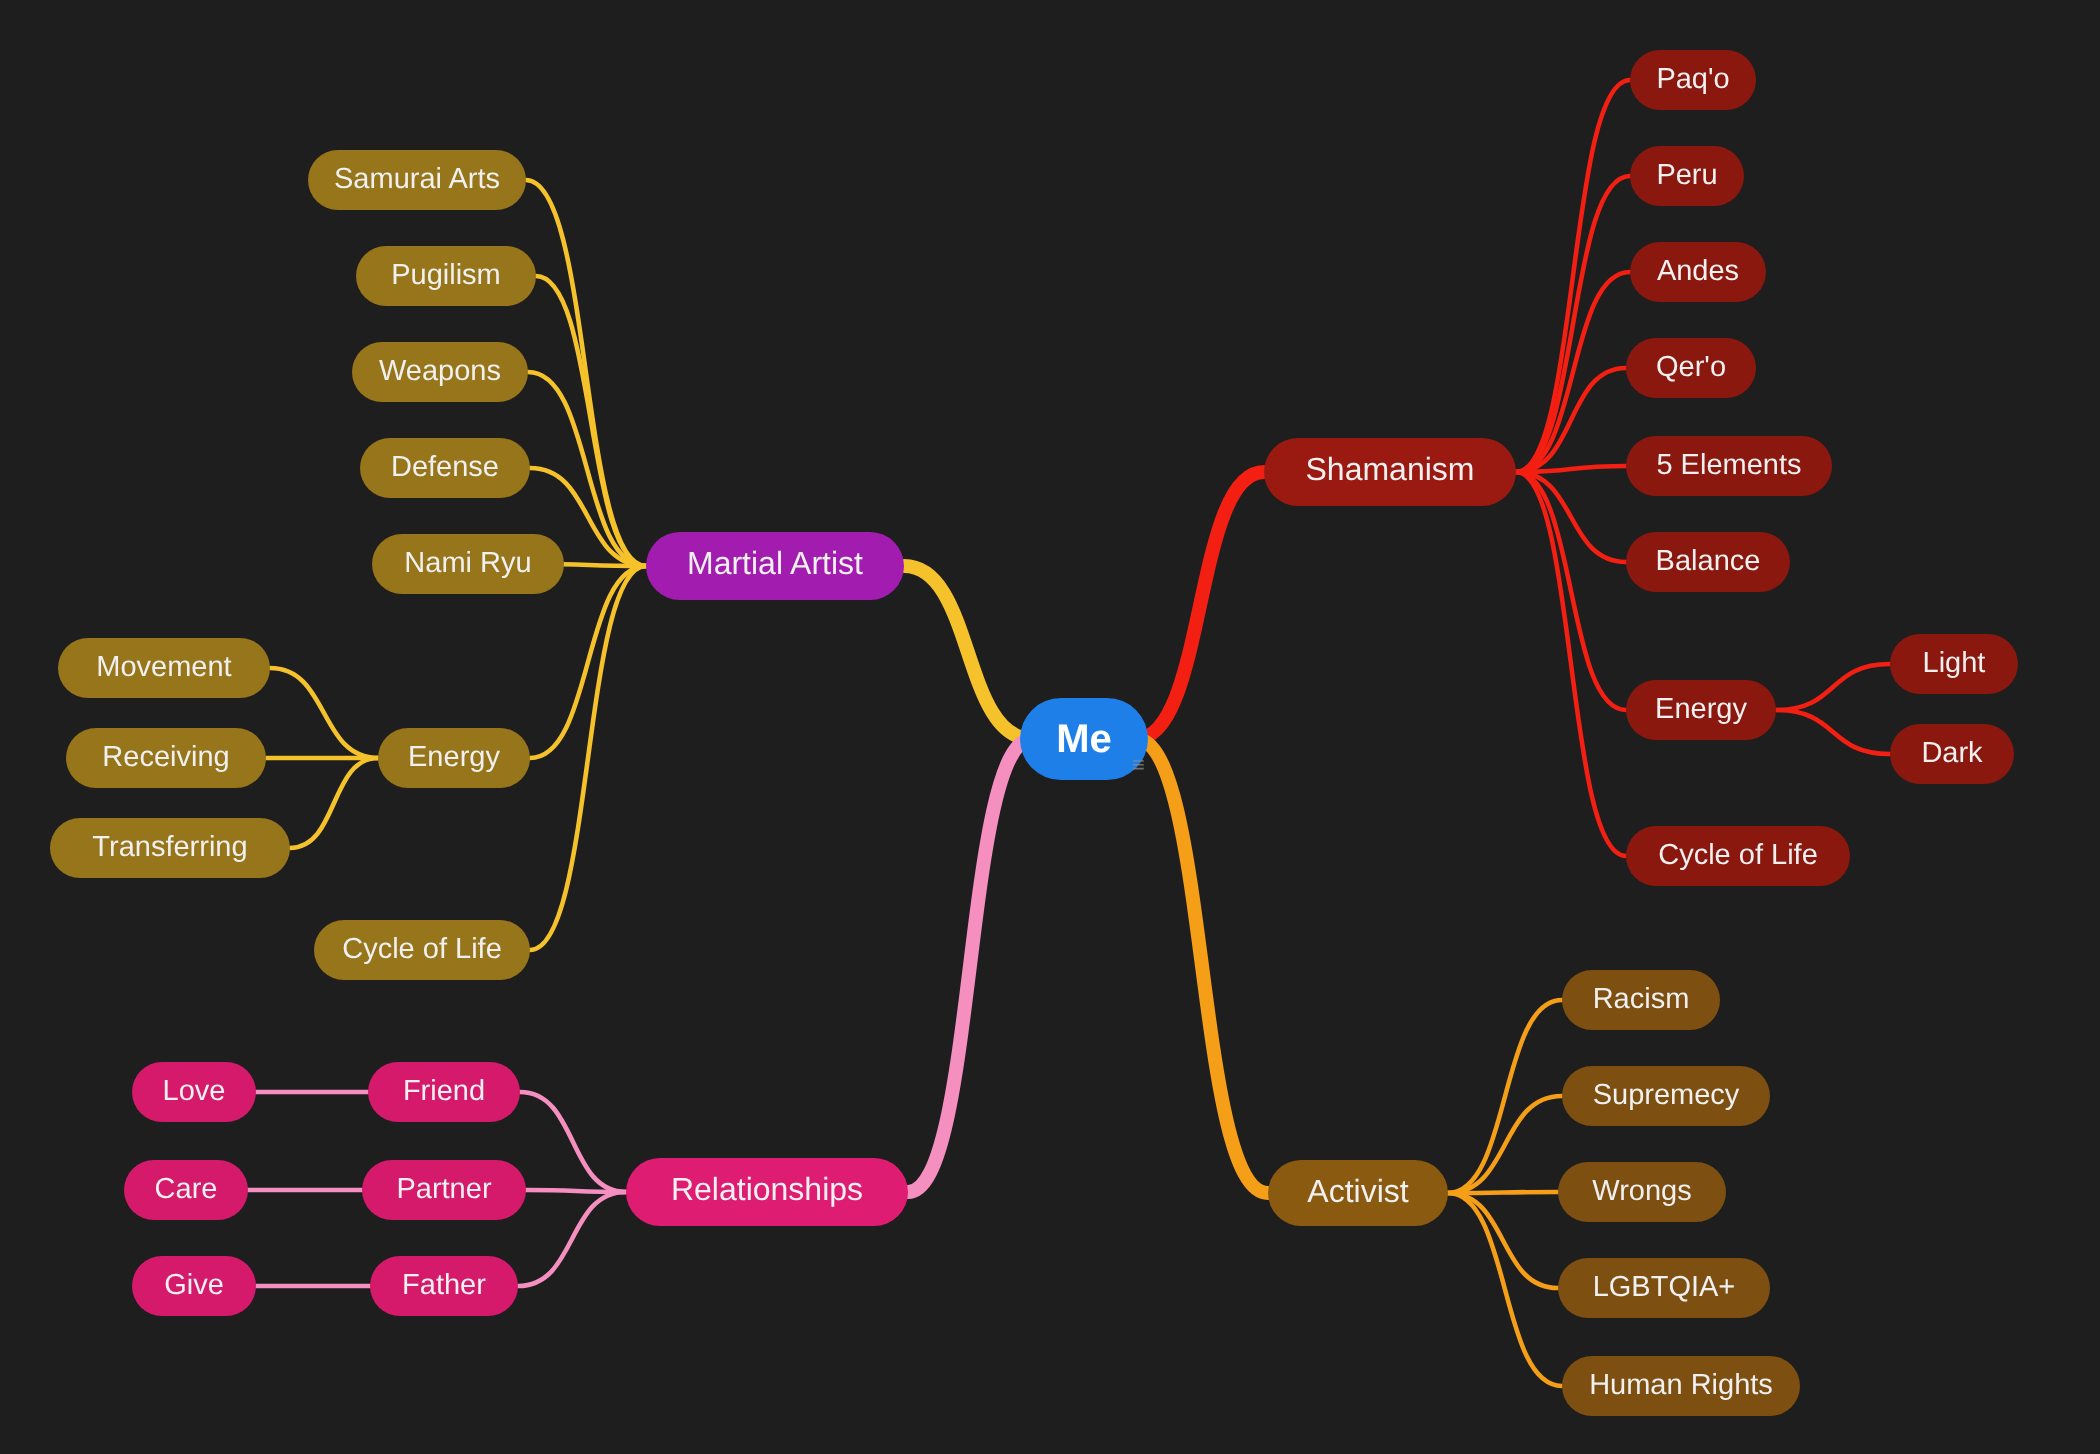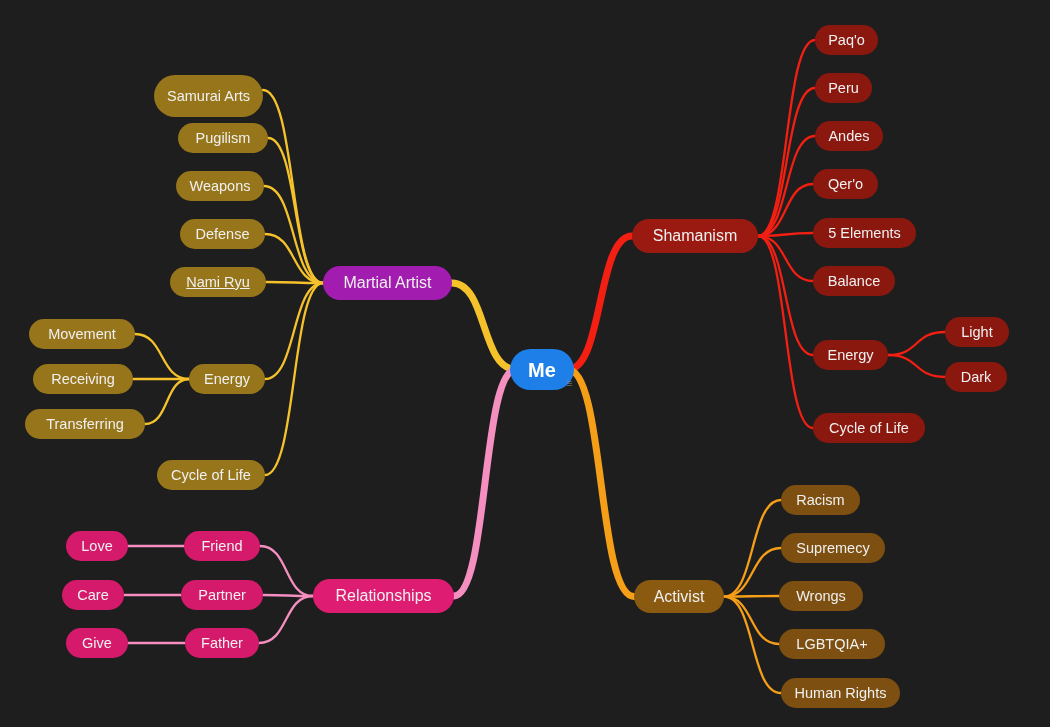--- a/index.html
+++ b/index.html
@@ -126,33 +126,33 @@
       </div>
       <div class="node leaf" style="left: 945px; top: 317px; width: 64px; height: 30px; background: rgb(138, 24, 15);">
         <span>Light</span>
       </div>
       <div class="node leaf" style="left: 945px; top: 362px; width: 62px; height: 30px; background: rgb(138, 24, 15); align-items: center;">
         <span>Dark</span>
       </div>
       <div class="node branch" style="left: 632px; top: 219px; width: 126px; height: 34px; background: rgb(154, 26, 18);">
         <span>Shamanism</span>
       </div>
-      <div class="node leaf" style="left: 154px; top: 75px; width: 109px; height: 42px; background: rgb(151, 117, 26);">
+      <div class="node leaf" style="left: 154px; top: 75px; width: 109px; height: 30px; background: rgb(151, 117, 26);">
         <span>Samurai Arts</span>
       </div>
       <div class="node leaf" style="left: 178px; top: 123px; width: 90px; height: 30px; background: rgb(151, 117, 26);">
         <span>Pugilism</span>
       </div>
       <div class="node leaf" style="left: 176px; top: 171px; width: 88px; height: 30px; background: rgb(151, 117, 26);">
         <span>Weapons</span>
       </div>
       <div class="node leaf" style="left: 180px; top: 219px; width: 85px; height: 30px; background: rgb(151, 117, 26);">
         <span>Defense</span>
       </div>
-      <div class="node leaf" style="left: 170px; top: 267px; width: 96px; height: 30px; background: rgb(151, 117, 26); text-decoration: underline;">
+      <div class="node leaf" style="left: 186px; top: 267px; width: 96px; height: 30px; background: rgb(151, 117, 26);">
         <span>Nami Ryu</span>
       </div>
       <div class="node leaf" style="left: 189px; top: 364px; width: 76px; height: 30px; background: rgb(151, 117, 26);">
         <span>Energy</span>
       </div>
       <div class="node leaf" style="left: 157px; top: 460px; width: 108px; height: 30px; background: rgb(151, 117, 26);">
         <span>Cycle of Life</span>
       </div>
       <div class="node leaf" style="left: 29px; top: 319px; width: 106px; height: 30px; background: rgb(151, 117, 26);">
         <span>Movement</span>

